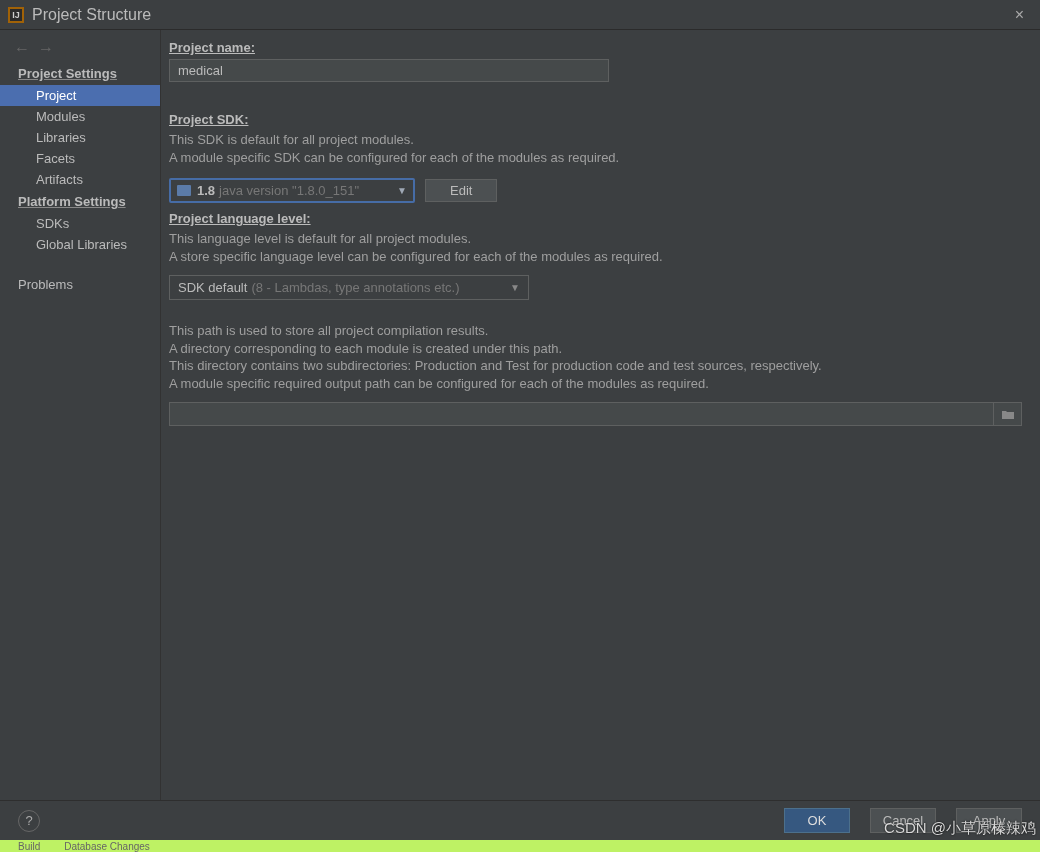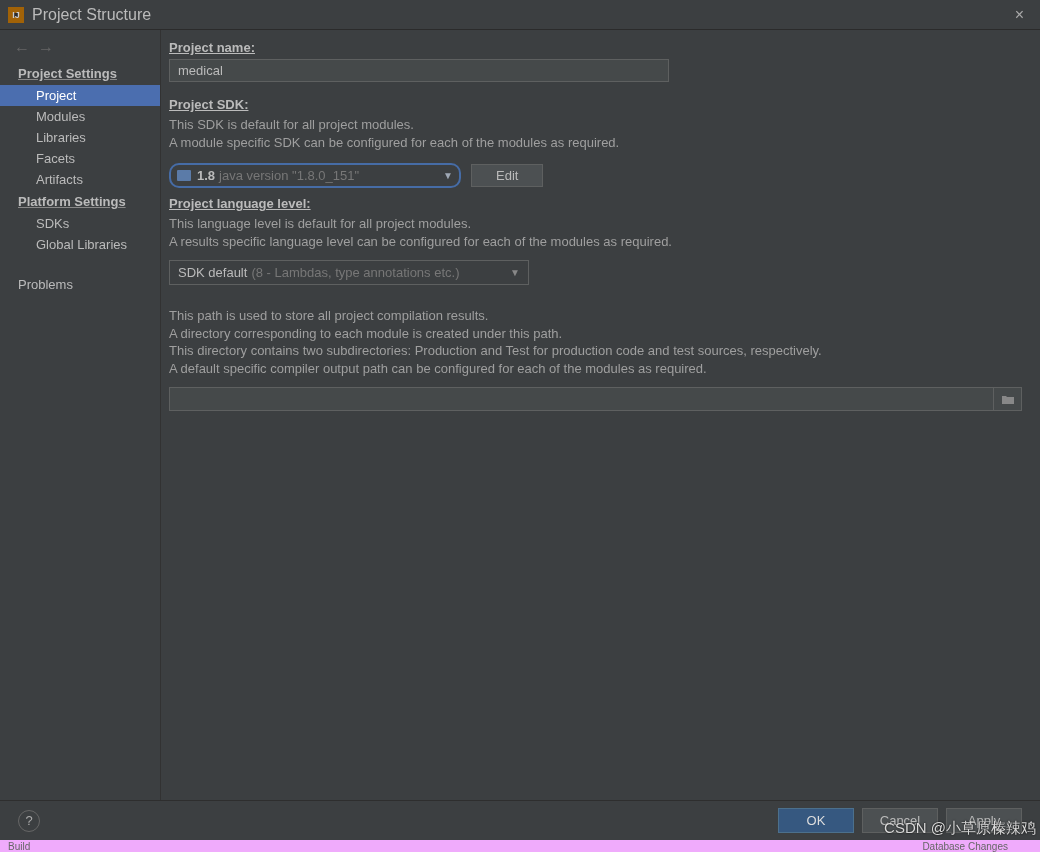--- a/index.html
+++ b/index.html
@@ -16,21 +16,21 @@
   height: 30px;
   background: #3c3f41;
   border-bottom: 1px solid #2b2b2b;
   display: flex;
   align-items: center;
   padding: 0 8px;
 }
 .titlebar .app-icon {
   width: 16px; height: 16px;
   background: #2b2b2b;
-  border: 6px solid #a16207;
+  border: 2px solid #a16207;
   margin-right: 8px;
   display: flex; align-items: center; justify-content: center;
   font-size: 9px; font-weight: bold; color: #ccc;
 }
 .titlebar .title { color: #bbbbbb; font-size: 16px; }
 .titlebar .close {
   margin-left: auto;
   color: #aaa;
   font-size: 16px;
   padding: 0 8px;
@@ -80,35 +80,35 @@
   overflow: auto;
 }
 .fld-label {
   font-weight: bold;
   color: #bbbbbb;
   margin-top: 2px;
   margin-bottom: 4px;
   text-decoration: underline;
 }
 .txt-input {
-  width: 500px;
+  width: 440px;
   background: #45494a;
   border: 1px solid #5e6060;
   color: #bbbbbb;
   padding: 3px 8px;
   font-size: 13px;
 }
-.section { margin-top: 15px; }
+.section { margin-top: 30px; }
 .help-line { color: #9f9f9f; line-height: 1.35; }
 .sdk-row { display: flex; align-items: center; gap: 10px; margin-top: 12px; }
 .sdk-combo {
-  width: 292px;
+  width: 246px;
   background: #3c3f41;
   border: 2px solid #466ca6;
-  border-radius: 10px;
+  border-radius: 2px;
   padding: 3px 6px;
   display: flex;
   align-items: center;
   cursor: pointer;
 }
 .sdk-combo .folder-ico {
   width: 14px; height: 11px;
   background: #5b7ba8;
   border-radius: 1px;
   margin-right: 6px;
@@ -172,42 +172,41 @@
   display: flex; align-items: center; justify-content: center;
   color: #aaa;
   cursor: pointer;
 }
 .footer-spacer { flex: 1; }
 .fbtn {
   background: #4c5052;
   border: 1px solid #5e6060;
   color: #bbbbbb;
   padding: 4px 0;
-  width: 76px;
+  width: 66px;
   text-align: center;
-  margin-left: 8px;
+  margin-left: 20px;
   cursor: pointer;
   font-size: 13px;
 }
 .fbtn.primary {
   background: #365880;
   border: 1px solid #4c708c;
   color: #dddddd;
 }
 .under-footer {
   position: absolute;
   bottom: 0; left: 0; right: 0;
   height: 12px;
-  background: #f0abfc;
+  background: #bef264;
   color: #666;
   font-size: 10px;
   display: flex;
   align-items: center;
-  padding: 0 8px;
-  justify-content: space-between;
+  padding: 0 18px;
 }
 .under-footer .uitem { margin-right: 24px; }
 .watermark {
   position: absolute;
   right: 4px; bottom: 14px;
   color: #d8d8d8;
   font-size: 15px;
   text-shadow: 0 0 2px #000;
   pointer-events: none;
 }
@@ -254,33 +253,33 @@
           <span class="sdk-ver">java version "1.8.0_151"</span>
           <span class="chev">▼</span>
         </div>
         <button class="btn">Edit</button>
       </div>
     </div>
 
     <div class="section" style="margin-top:8px;">
       <div class="fld-label">Project language level:</div>
       <div class="help-line">This language level is default for all project modules.</div>
-      <div class="help-line">A results specific language level can be configured for each of the modules as required.</div>
+      <div class="help-line">A store specific language level can be configured for each of the modules as required.</div>
       <div class="lang-combo">
         <span class="ll-main">SDK default</span>
         <span class="ll-sub">(8 - Lambdas, type annotations etc.)</span>
         <span class="chev">▼</span>
       </div>
     </div>
 
     <div class="section" style="margin-top:22px;">
       <div class="help-line">This path is used to store all project compilation results.</div>
       <div class="help-line">A directory corresponding to each module is created under this path.</div>
       <div class="help-line">This directory contains two subdirectories: Production and Test for production code and test sources, respectively.</div>
-      <div class="help-line">A default specific compiler output path can be configured for each of the modules as required.</div>
+      <div class="help-line">A module specific required output path can be configured for each of the modules as required.</div>
       <div class="output-row">
         <input class="output-input" value="" style="">
         <div class="output-browse">
           <svg width="14" height="11" viewBox="0 0 14 11">
               <path d="M1 2h4l1 1h7v7H1z" fill="#888"></path>
             </svg>
         </div>
       </div>
     </div>
   </div>

